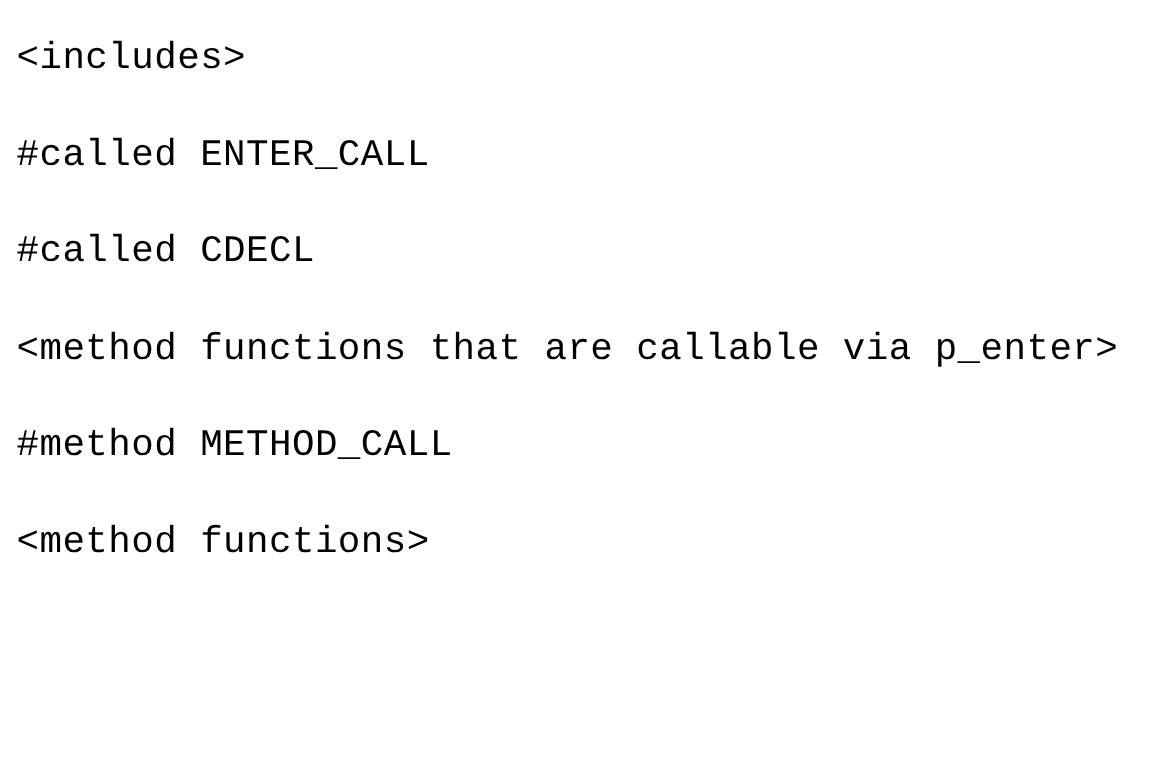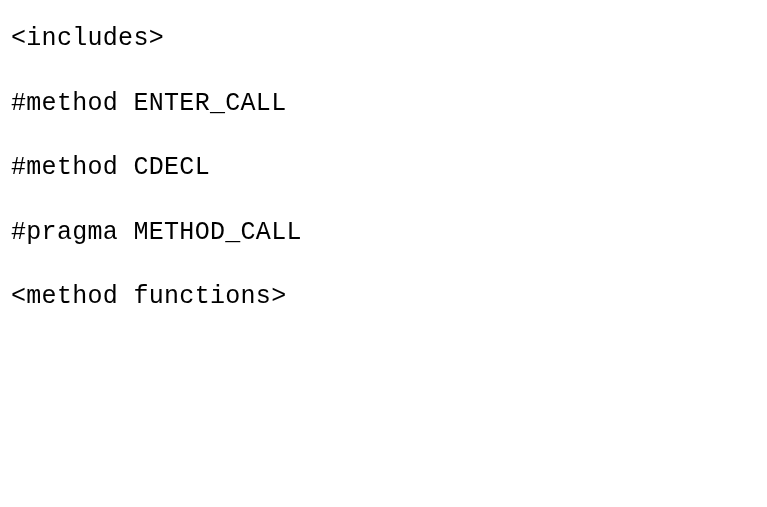--- a/index.html
+++ b/index.html
@@ -25,17 +25,18 @@
     letter-spacing: 0.3px;
     color: #000000;
     white-space: pre;
   }
 </style>
 </head>
 <body>
 
 <div class="page">
   <div class="code-line">&lt;includes&gt;</div>
-  <div class="code-line">#method ENTER_CALL</div>
-  <div class="code-line">#method CDECL</div>
-  <div class="code-line">#pragma METHOD_CALL</div>
+  <div class="code-line">#called ENTER_CALL</div>
+  <div class="code-line">#called CDECL</div>
+  <div class="code-line">&lt;method functions that are callable via p_enter&gt;</div>
+  <div class="code-line">#method METHOD_CALL</div>
   <div class="code-line">&lt;method functions&gt;</div>
 </div>
 
 </body></html>

